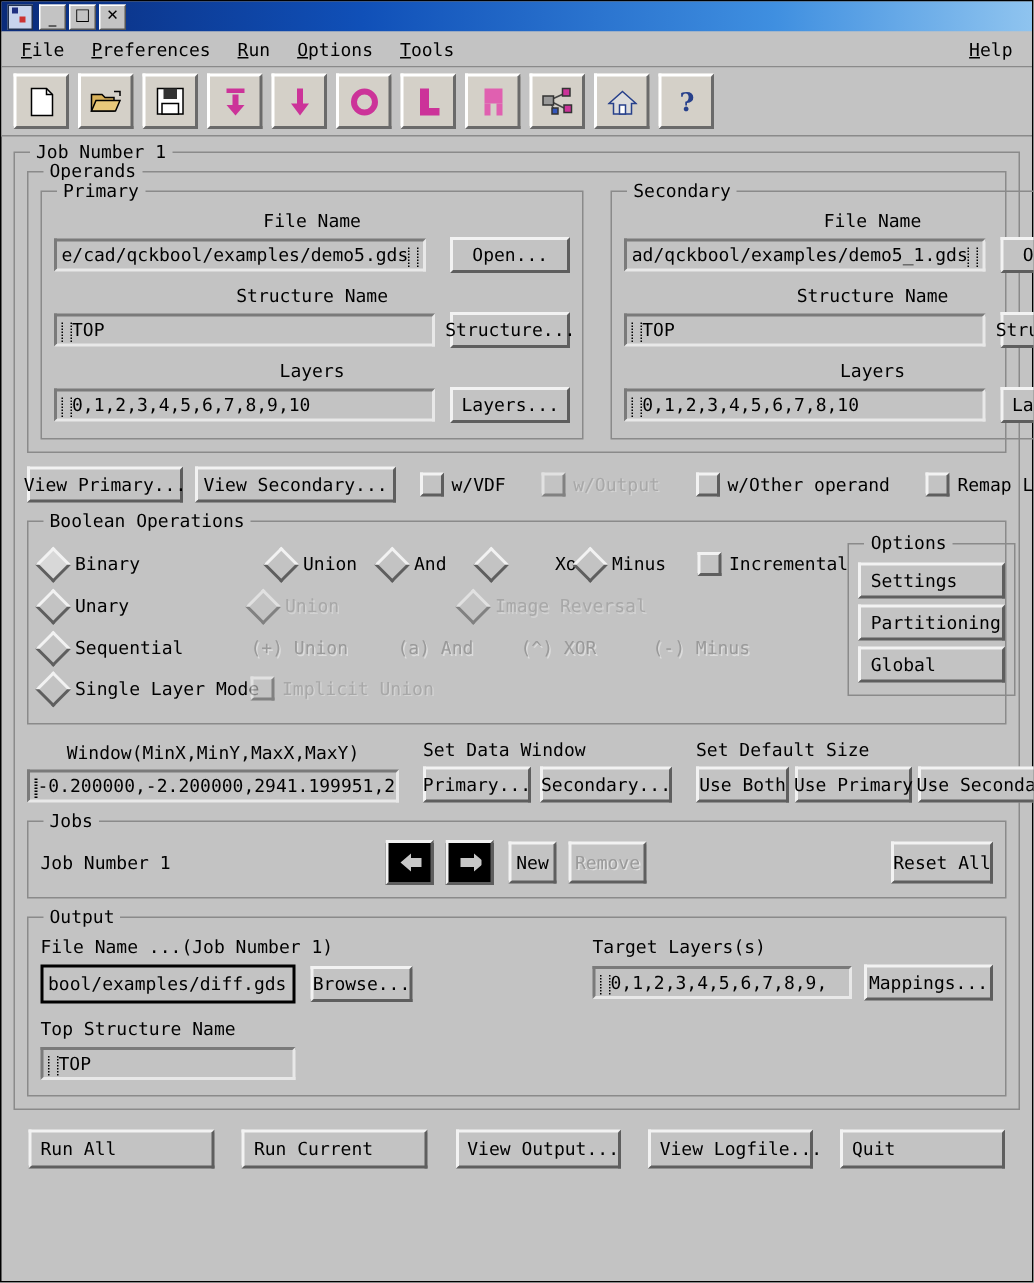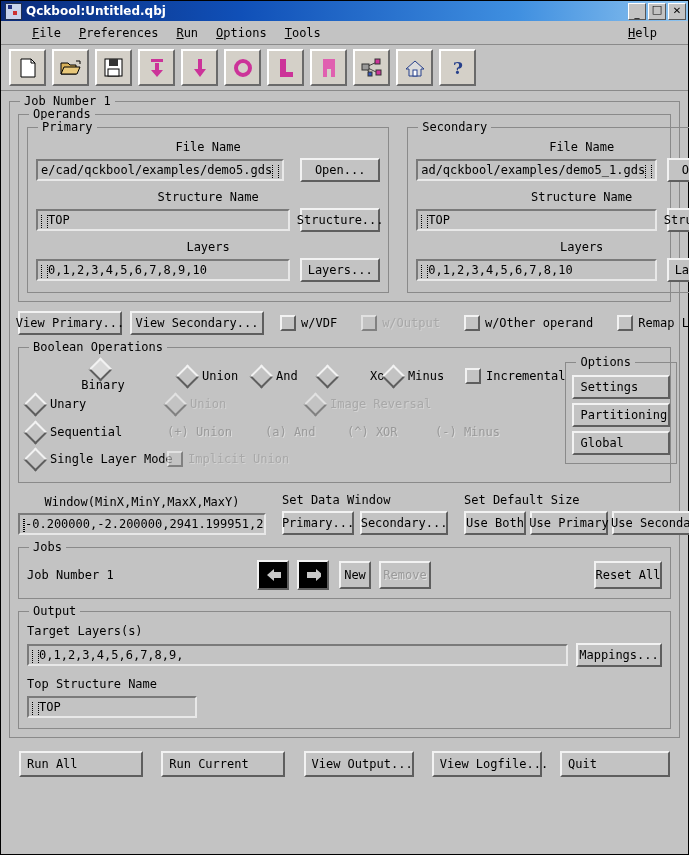--- a/index.html
+++ b/index.html
@@ -23,21 +23,21 @@
   .winbtn{width:16px;height:15px;background:#c3c3c3;border:1px solid #fff;
           border-right-color:#555;border-bottom-color:#555;position:relative;}
   .winbtn span{position:absolute;left:0;right:0;text-align:center;font-size:10px;
                font-family:"DejaVu Sans","Liberation Sans",sans-serif;color:#000;line-height:13px;}
   .wb-min span{top:2px;}
   .wb-max span{top:-1px;font-size:11px;}
   .wb-cls span{top:0px;}
 
   
   .menubar{height:24px;display:flex;align-items:center;background:#c3c3c3;
-           border-bottom:1px solid #8a8a8a;padding:0 22px;box-sizing:border-box;}
+           border-bottom:1px solid #8a8a8a;padding:0 4px;box-sizing:border-box;}
   .menuitem{padding:2px 9px;font-size:12px;white-space:nowrap;}
   .menuitem u{text-decoration:underline;}
   .menuspacer{flex:1;}
 
   
   .toolbar{height:46px;display:flex;align-items:center;padding:0 8px;gap:6px;
            background:#c3c3c3;border-bottom:1px solid #8a8a8a;box-sizing:border-box;}
   .tbtn{width:33px;height:33px;background:#d4d0c8;border:2px solid;
         border-color:#fff #6a6a6a #6a6a6a #fff;display:flex;align-items:center;justify-content:center;}
   .tbtn svg{display:block;}
@@ -76,21 +76,20 @@
   .dis-text{color:#9a9a9a;text-shadow:1px 1px 0 #dcdcdc;}
   .dis-box{opacity:.65;}
 </style>
 </head>
 <body>
 
 <div class="window">
 
   <div class="titlebar">
     <div class="titleicon"></div>
-    <div class="titletext">Qckbool:Untitled.qbj</div>
     <div class="winbtns">
       <div class="winbtn wb-min">
           <span>_</span>
         </div>
       <div class="winbtn wb-max">
           <span>□</span>
         </div>
       <div class="winbtn wb-cls">
           <span>✕</span>
         </div>
@@ -272,21 +271,21 @@
         </div>
       </div>
 
       <div class="frame" style="margin-top:12px;padding:14px 8px 10px 8px;">
         <div class="ftitle">Boolean Operations</div>
 
         <div style="display:flex;">
           <div style="flex:1;">
 
             <div class="row" style="height:28px;">
-              <div class="ctl" style="width:152px;flex-direction:column;">
+              <div class="ctl" style="width:152px;">
                 <span class="rad on"></span>
                   <span>Binary</span>
               </div>
               <div class="ctl" style="width:74px;">
                   <span class="rad"></span>
                   <span>Union</span>
                 </div>
               <div class="ctl" style="width:66px;">
                   <span class="rad"></span>
                   <span>And</span>
@@ -394,20 +393,29 @@
           <div class="btn" style="width:32px;height:28px;margin-right:8px;">New</div>
           <div class="btn dis" style="width:52px;height:28px;">Remove</div>
           <div style="flex:1;"></div>
           <div class="btn" style="width:68px;height:28px;">Reset All</div>
         </div>
       </div>
 
       <div class="frame" style="margin-top:12px;padding:12px 8px 10px 8px;">
         <div class="ftitle">Output</div>
         <div class="row" style="align-items:flex-start;">
+          <div style="width:368px;">
+            <div class="lbl">File Name ...(Job Number 1)</div>
+            <div class="row" style="margin-top:5px;gap:10px;">
+              <div class="field focus" style="width:170px;height:26px;">
+                  <span>bool/examples/diff.gds</span>
+                </div>
+              <div class="btn" style="width:68px;">Browse...</div>
+            </div>
+          </div>
           <div style="flex:1;">
             <div class="lbl">Target Layers(s)</div>
             <div class="row" style="margin-top:5px;gap:8px;">
               <div class="field" style="flex:1;">
                   <span class="caret"></span>
                   <span>0,1,2,3,4,5,6,7,8,9,</span>
                 </div>
               <div class="btn" style="width:86px;">Mappings...</div>
             </div>
           </div>

